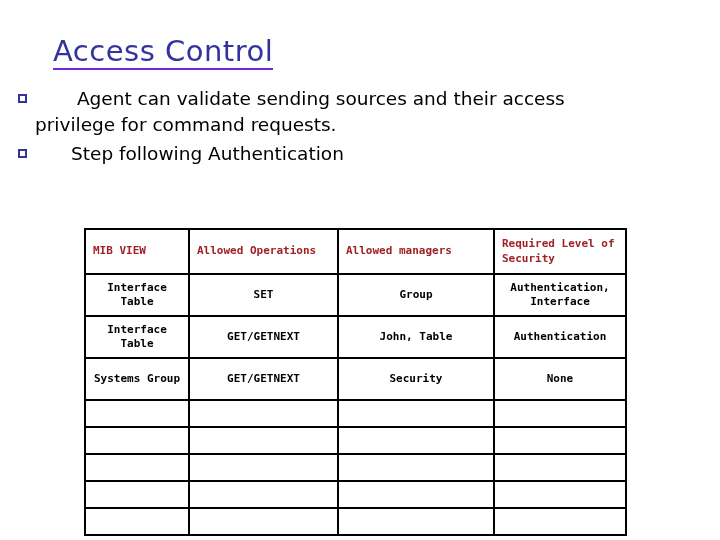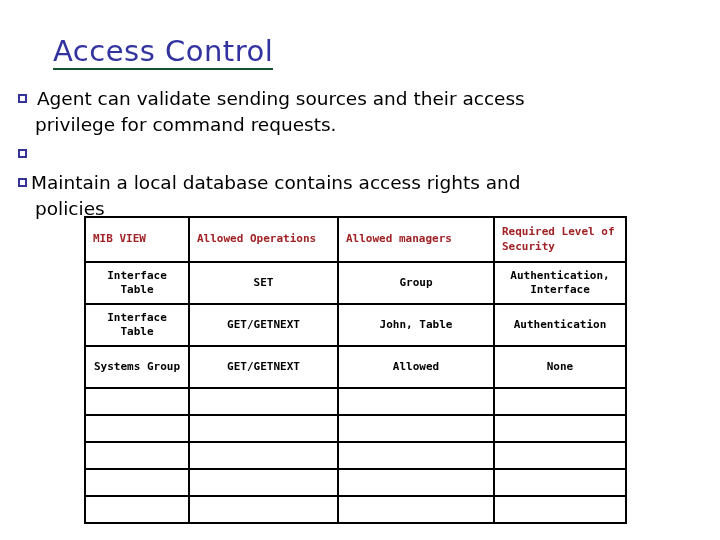--- a/index.html
+++ b/index.html
@@ -19,21 +19,21 @@
   #slide-title {
     position: absolute;
     left: 53px;
     top: 36px;
     font-family: "DejaVu Sans", sans-serif;
     font-size: 29px;
     font-weight: 400;
     color: #3333A0;
     letter-spacing: 0.5px;
     white-space: nowrap;
-    border-bottom: 2px solid #14532d;
+    border-bottom: 2px solid #6d28d9;
     padding-bottom: 1px;
     line-height: 1.08;
   }
 
   
   #bullet-block {
     position: absolute;
     left: 18px;
     top: 86px;
     width: 560px;
@@ -53,28 +53,29 @@
     width: 9px;
     height: 9px;
     border: 2px solid #333399;
     background: #ffffff;
     vertical-align: 2px;
     margin-right: 4px;
     box-sizing: border-box;
   }
   .bullet-text {
     display: inline;
+    margin-left: 40px;
   }
   .gap-after { margin-bottom: 3px; }
 
   
   #acl-table-wrap {
     position: absolute;
     left: 84px;
-    top: 216px;
+    top: 228px;
     width: 487px;
   }
   table#acl-table {
     border-collapse: collapse;
     table-layout: fixed;
     width: 541px;
     font-family: "DejaVu Sans Mono", monospace;
     font-size: 11px;
     font-weight: bold;
   }
@@ -114,26 +115,23 @@
 
 <div id="slide-title">Access Control</div>
 
 <div id="bullet-block">
 
   <div class="bullet-row gap-after">
     <span class="bullet-mark"></span><span class="bullet-text"> Agent can validate sending sources and their access privilege for command requests.</span>
   </div>
 
   <div class="bullet-row gap-after">
-    <span class="bullet-mark"></span>
+    <span class="bullet-mark"></span><span class="bullet-text">Step following Authentication</span>
   </div>
 
-  <div class="bullet-row">
-    <span class="bullet-mark"></span><span class="bullet-text">Maintain a local database contains access rights and policies</span>
-  </div>
 
 </div>
 
 <div id="acl-table-wrap">
   <table id="acl-table">
     <colgroup>
       <col class="c1">
         <col class="c2">
         <col class="c3">
         <col class="c4">
@@ -155,21 +153,21 @@
       </tr>
       <tr class="data-row">
         <td class="col-mib">Interface Table</td>
         <td>GET/GETNEXT</td>
         <td>John, Table</td>
         <td>Authentication</td>
       </tr>
       <tr class="data-row">
         <td class="col-mib">Systems Group</td>
         <td>GET/GETNEXT</td>
-        <td>Allowed</td>
+        <td>Security</td>
         <td>None</td>
       </tr>
       <tr class="empty-row">
         <td></td>
         <td></td>
         <td></td>
         <td></td>
       </tr>
       <tr class="empty-row">
         <td></td>

